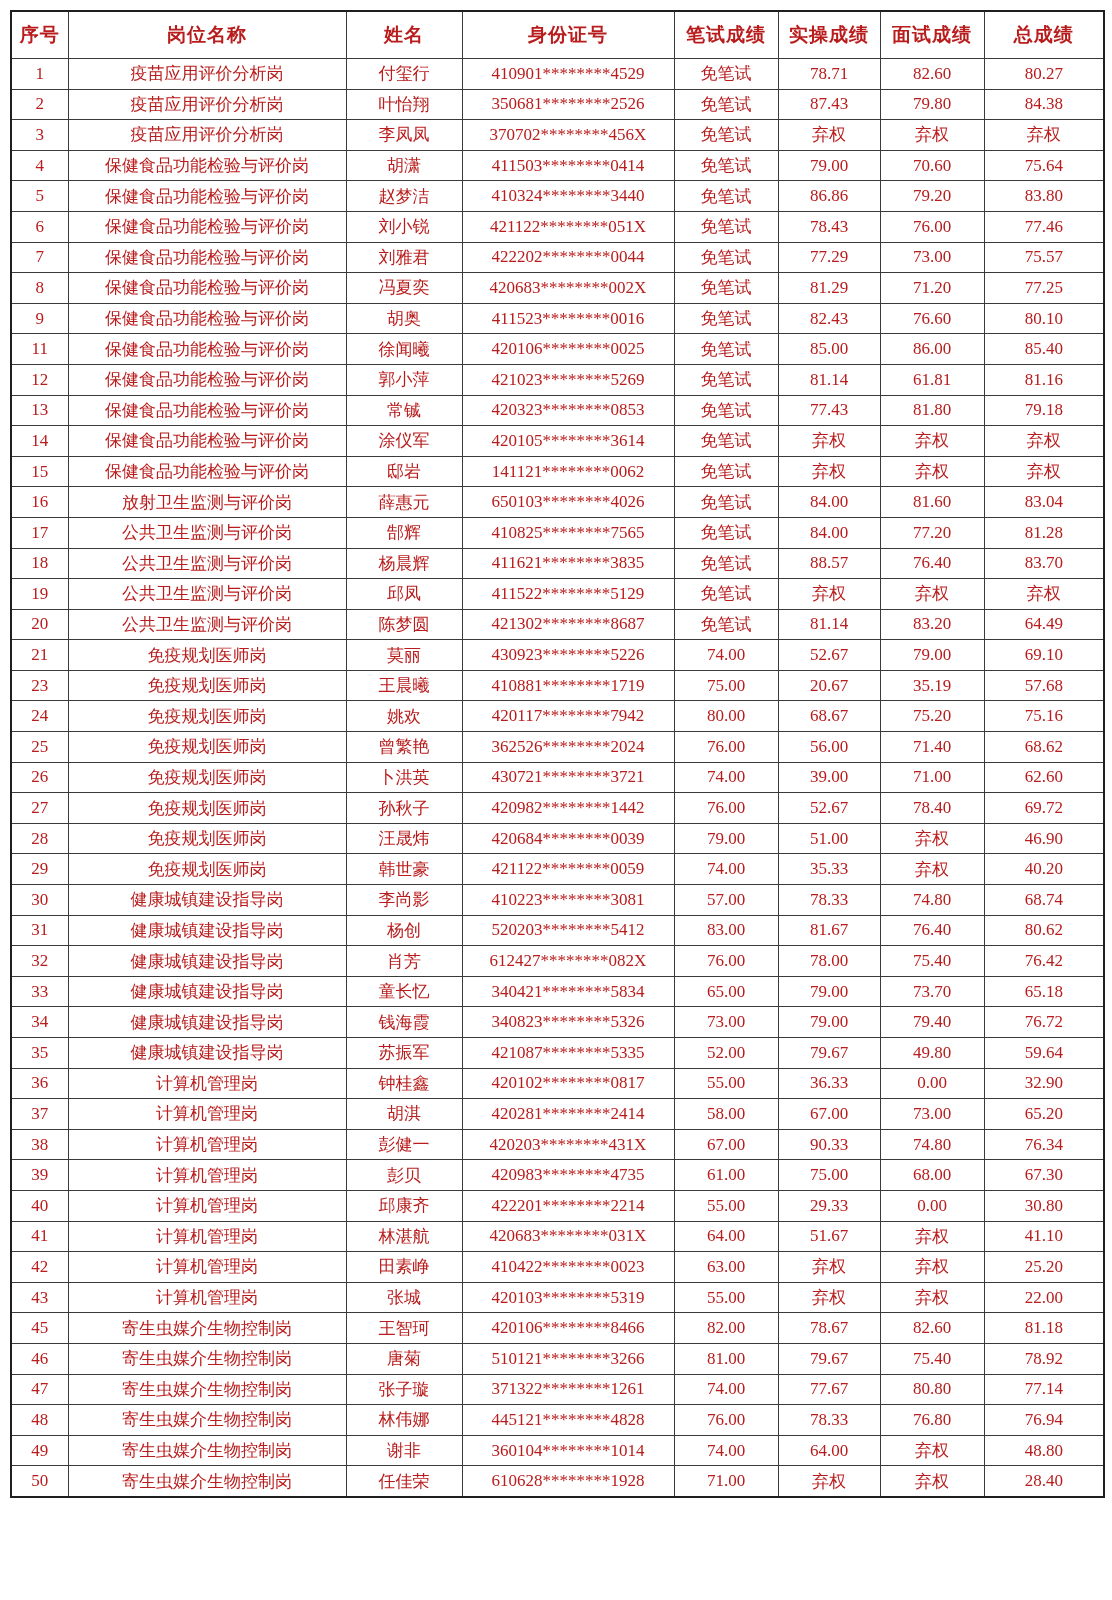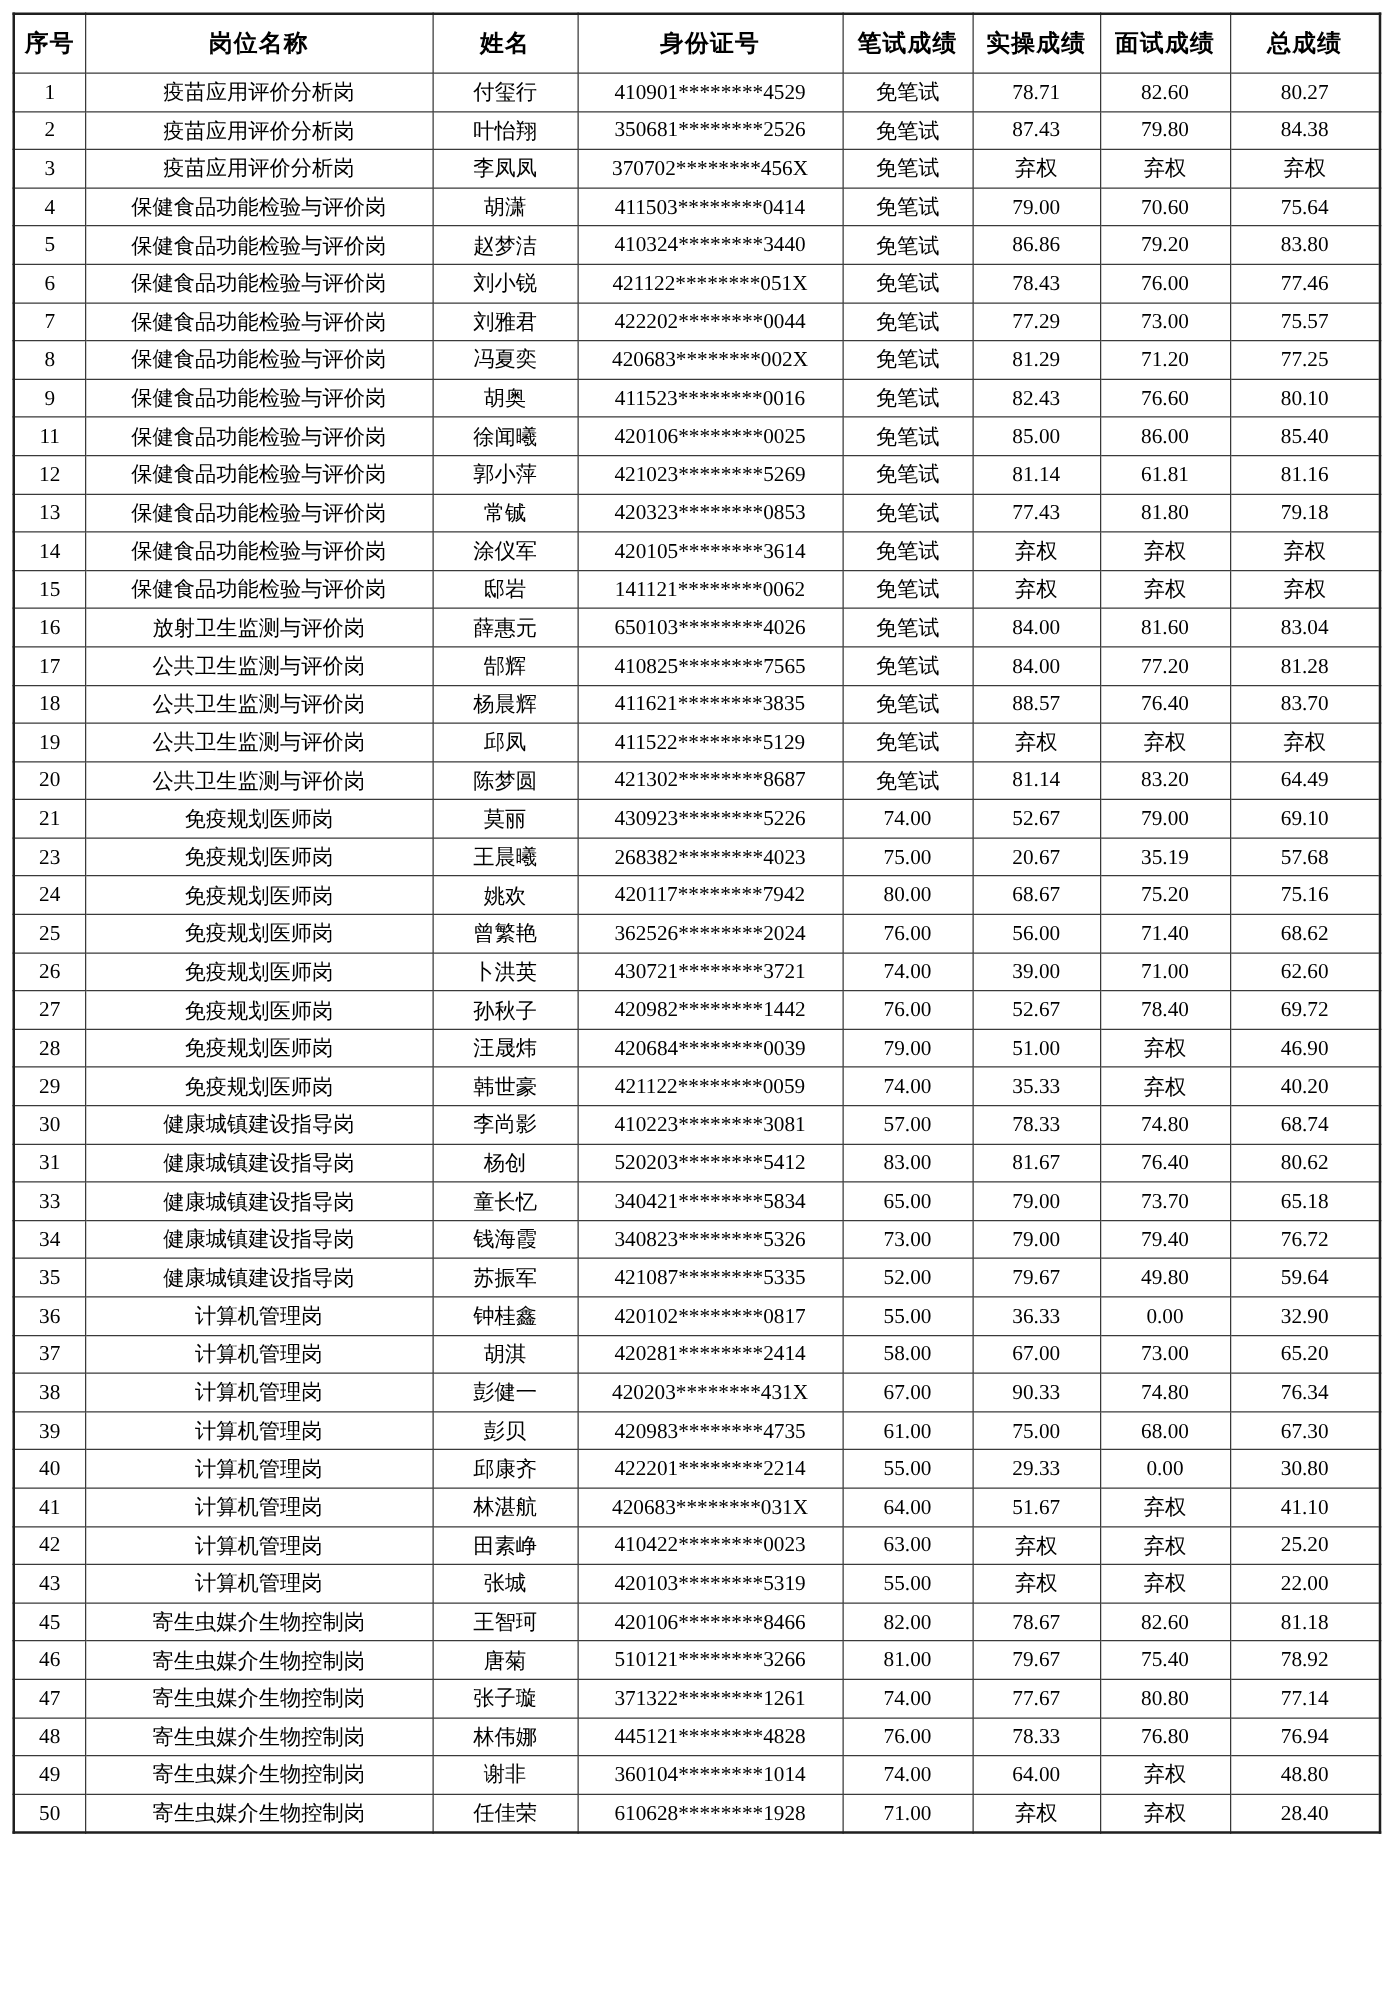--- a/index.html
+++ b/index.html
@@ -6,21 +6,21 @@
     margin: 0;
     padding: 0;
     background: #ffffff;
   }
   .page {
     position: relative;
     width: 1112px;
     height: 1600px;
     background: #ffffff;
     font-family: "Liberation Serif", "DejaVu Serif", serif;
-    color: #000000;
+    color: #b91c1c;
     overflow: hidden;
   }
   table.score-table {
     position: absolute;
     left: 10px;
     top: 10px;
     width: 1093px;
     table-layout: fixed;
     border-collapse: collapse;
     border: 2px solid #1f1f1f;
@@ -279,21 +279,21 @@
           <td class="cell-id">430923********5226</td>
           <td class="cell-written">74.00</td>
           <td class="cell-practical">52.67</td>
           <td class="cell-interview">79.00</td>
           <td class="cell-total">69.10</td>
         </tr>
         <tr>
           <td class="cell-no">23</td>
           <td class="cell-position">免疫规划医师岗</td>
           <td class="cell-name">王晨曦</td>
-          <td class="cell-id">268382********4023</td>
+          <td class="cell-id">410881********1719</td>
           <td class="cell-written">75.00</td>
           <td class="cell-practical">20.67</td>
           <td class="cell-interview">35.19</td>
           <td class="cell-total">57.68</td>
         </tr>
         <tr>
           <td class="cell-no">24</td>
           <td class="cell-position">免疫规划医师岗</td>
           <td class="cell-name">姚欢</td>
           <td class="cell-id">420117********7942</td>
@@ -366,20 +366,30 @@
           <td class="cell-no">31</td>
           <td class="cell-position">健康城镇建设指导岗</td>
           <td class="cell-name">杨创</td>
           <td class="cell-id">520203********5412</td>
           <td class="cell-written">83.00</td>
           <td class="cell-practical">81.67</td>
           <td class="cell-interview">76.40</td>
           <td class="cell-total">80.62</td>
         </tr>
         <tr>
+          <td class="cell-no">32</td>
+          <td class="cell-position">健康城镇建设指导岗</td>
+          <td class="cell-name">肖芳</td>
+          <td class="cell-id">612427********082X</td>
+          <td class="cell-written">76.00</td>
+          <td class="cell-practical">78.00</td>
+          <td class="cell-interview">75.40</td>
+          <td class="cell-total">76.42</td>
+        </tr>
+        <tr>
           <td class="cell-no">33</td>
           <td class="cell-position">健康城镇建设指导岗</td>
           <td class="cell-name">童长忆</td>
           <td class="cell-id">340421********5834</td>
           <td class="cell-written">65.00</td>
           <td class="cell-practical">79.00</td>
           <td class="cell-interview">73.70</td>
           <td class="cell-total">65.18</td>
         </tr>
         <tr>

